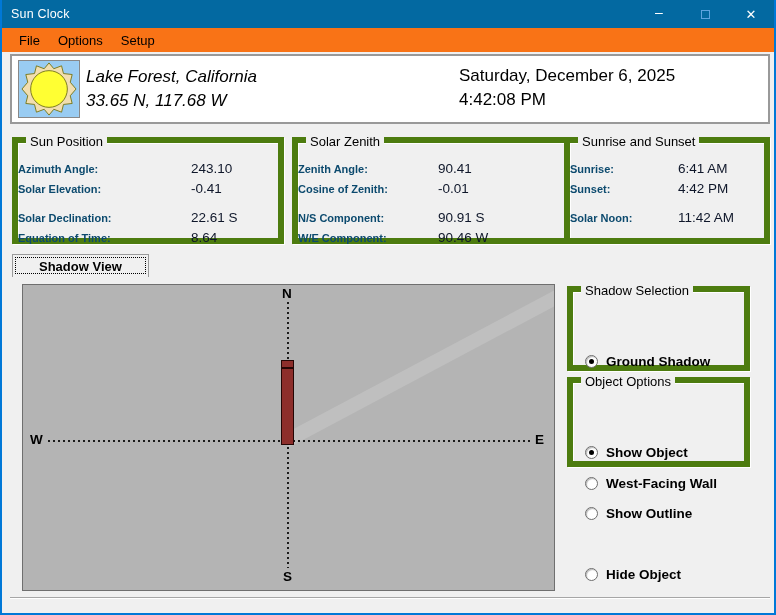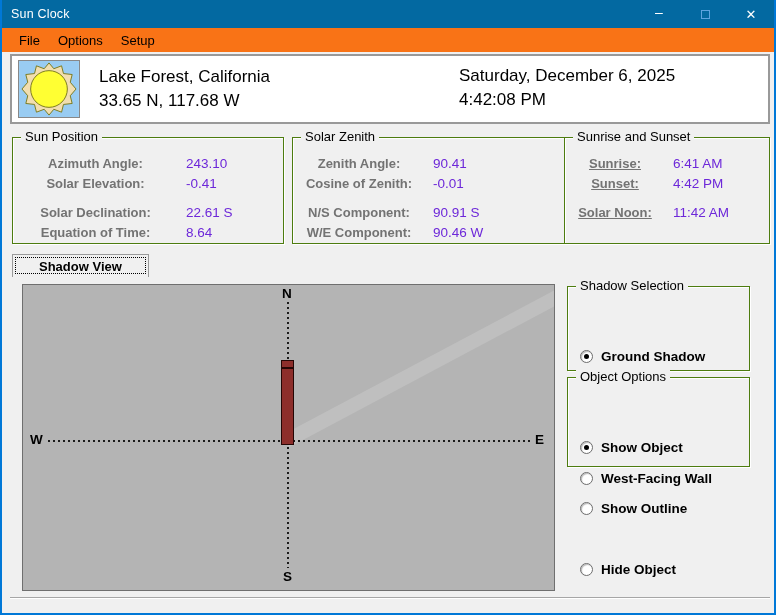--- a/index.html
+++ b/index.html
@@ -28,46 +28,46 @@
   .menubar { position:absolute; left:0; top:28px; width:100%; height:24px;
              background:#f97316; display:flex; align-items:center; padding-left:8px; }
   .menu-item { font-size:13px; color:#000; padding:3px 9px; }
 
   
   .header-box {
     position:absolute; left:8px; top:54px; width:760px; height:70px;
     background:#fff; border:2px solid #999; display:flex; align-items:center;
   }
   .sun-badge { width:62px; height:58px; margin-left:6px; border:1px solid #888; }
-  .loc-block { margin-left:19px; }
+  .loc-block { margin-left:6px;font-style:italic; }
   .loc-line { font-size:17px; color:#000; line-height:24px; }
   .dt-block { position:absolute; left:447px; top:8px; }
   .dt-line { font-size:17px; color:#000; line-height:24px; }
 
   
   .groupbox {
-    position:absolute; border:1px solid #4d7c0f; box-shadow:1px 1px 0 #ffffff, inset 1px 1px 0 #ffffff;
+    position:absolute; border:6px solid #4d7c0f; box-shadow:1px 1px 0 #ffffff, inset 1px 1px 0 #ffffff;
     background:#f0f0f0;
   }
   .groupbox .legend {
     position:absolute; top:-9px; left:8px; background:#f0f0f0; padding:0 4px;
     font-size:13px; color:#000; white-space:nowrap;
   }
   .gb-sun { left:10px;  top:137px; width:272px; height:107px; }
   .gb-zen { left:290px; top:137px; width:279px; height:107px; }
   .gb-rise{ left:562px; top:137px; width:206px; height:107px; }
 
   .stat-rows { position:absolute; left:0; top:16px; width:100%; }
   .stat-row { display:flex; line-height:20px; }
   .stat-row.gap { margin-top:9px; }
-  .stat-label { font-weight:bold; font-size:13px; text-align:center; color:#737373; }
-  .stat-value { font-size:13.5px; margin-left:8px; color:#6d28d9; }
+  .stat-label { font-weight:bold; font-size:11px; text-align:left; color:#0c4a6e; }
+  .stat-value { font-size:13.5px; margin-left:8px; color:#0f172a; }
   .gb-sun  .stat-label { width:165px; }
   .gb-zen  .stat-label { width:132px; }
-  .gb-rise .stat-label { width:100px;text-decoration:underline; }
+  .gb-rise .stat-label { width:100px; }
 
   
   .tab {
     position:absolute; left:10px; top:254px; height:23px; padding:0 26px;
     background:#f0f0f0; border:1px solid #9a9a9a; border-bottom:none;
     font-size:13px; font-weight:bold; display:flex; align-items:center;
     outline:1px dotted #000; outline-offset:-4px; z-index:2;
   }
   .pane-bottom {
     position:absolute; left:8px; top:597px; width:760px; height:2px;

